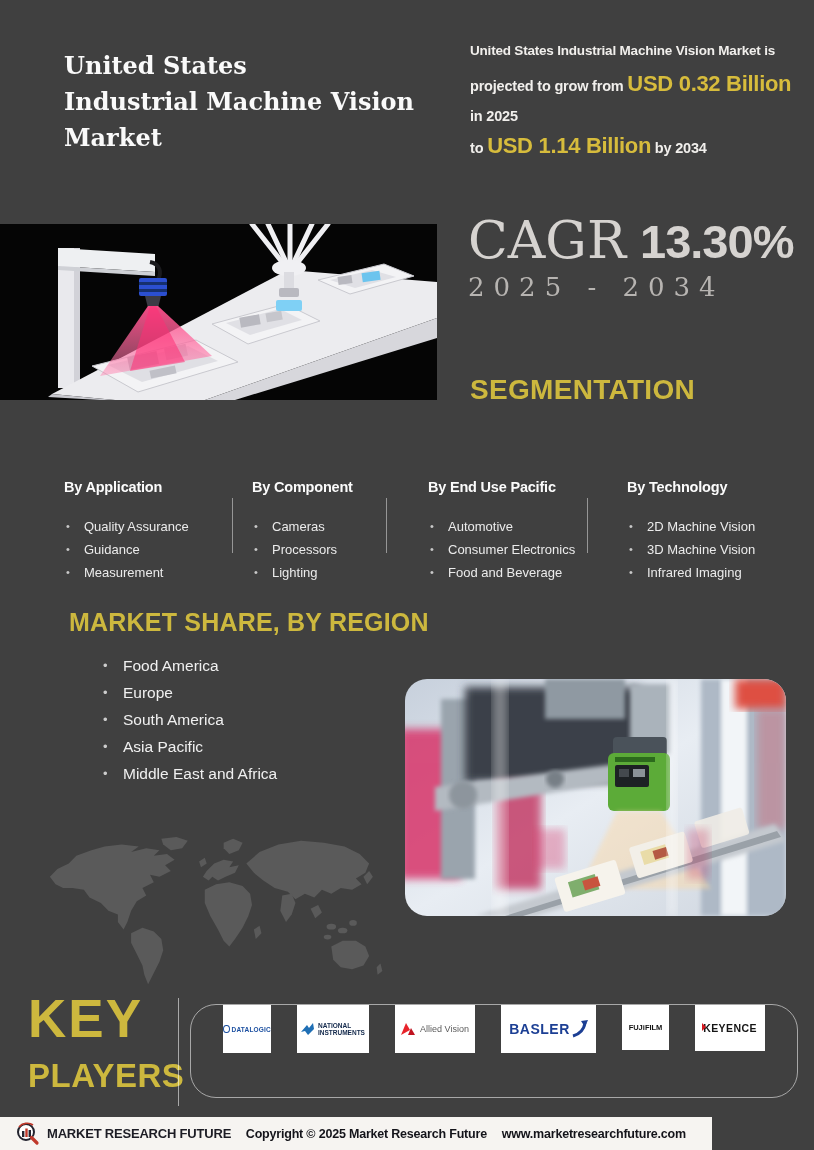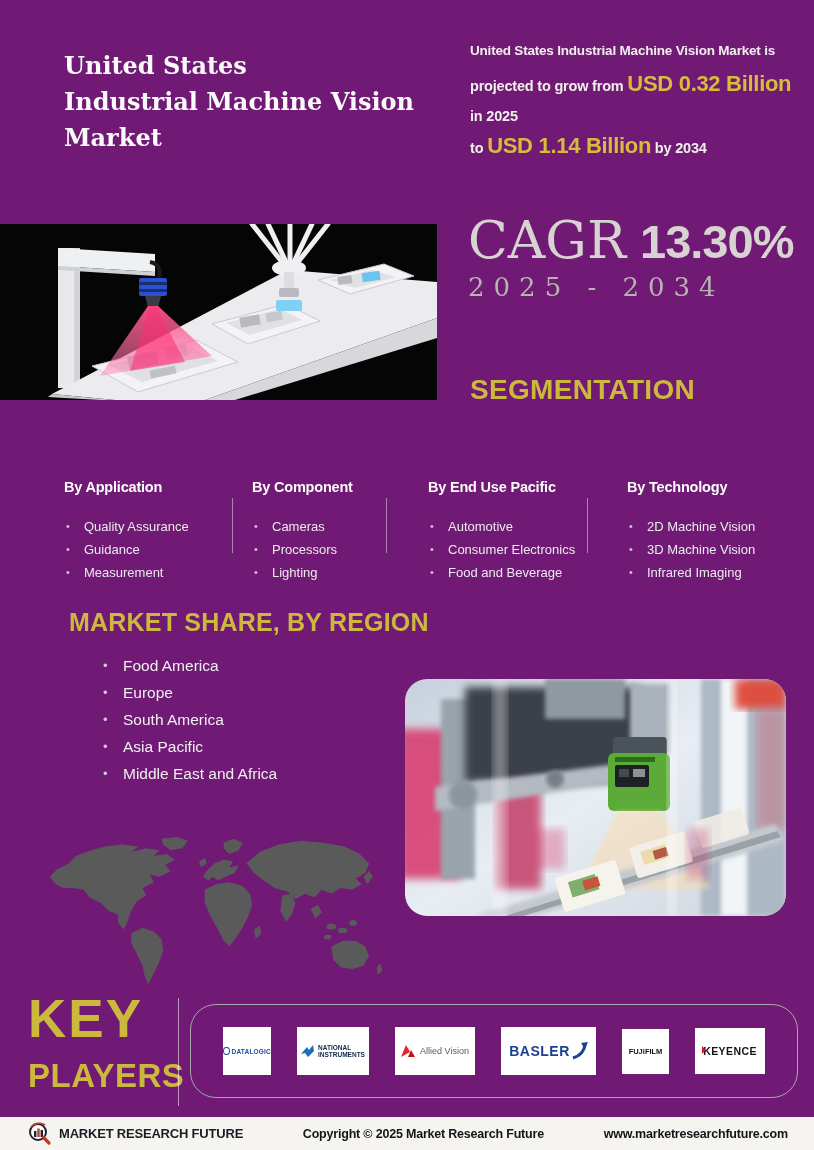--- a/index.html
+++ b/index.html
@@ -1,16 +1,16 @@
 <!DOCTYPE html>
 <html><head>
 <meta charset="utf-8">
 <style>
   html,body{margin:0;padding:0;background:#000;}
-  .page{position:relative;width:814px;height:1150px;background:#701a75;overflow:hidden;
+  .page{position:relative;width:814px;height:1150px;background:#404040;overflow:hidden;
         font-family:"Liberation Sans",sans-serif;}
   .abs{position:absolute;}
 
   
   .title{left:64px;top:48px;font-family:"DejaVu Serif",serif;font-weight:bold;
          font-size:24px;line-height:36px;color:#fafafa;}
   .intro{left:470px;top:42px;width:334px;color:#f1efec;font-weight:bold;}
   .intro .l1{font-size:13.5px;line-height:18px;margin-bottom:9px;letter-spacing:-0.2px;}
   .intro .l2,.intro .l3{font-size:14.5px;line-height:30px;letter-spacing:-0.2px;}
   .gold-big{color:#d7bc3c;font-size:22px;font-weight:bold;letter-spacing:-0.3px;}
@@ -45,44 +45,44 @@
   .photo{left:405px;top:679px;width:381px;height:237px;border-radius:22px;overflow:hidden;}
   .map{left:48px;top:834px;width:340px;height:158px;}
 
   
   .kp-key{left:28px;top:992px;font-size:53px;line-height:53px;font-weight:bold;
           color:#cdb83e;letter-spacing:2px;text-align:right;}
   .kp-players{left:28px;top:1058px;font-size:33px;line-height:36px;font-weight:bold;
           color:#cdb83e;letter-spacing:0.5px;}
   .kp-div{left:178px;top:998px;height:108px;width:1px;background:rgba(255,255,255,0.55);}
   .logo-box{left:190px;top:1004px;width:608px;height:94px;border:1px solid #a8a8a8;
-            border-radius:26px;display:flex;align-items:center;gap:26px;padding-left:32px;
+            border-radius:26px;display:flex;gap:26px;padding-left:32px;
             box-sizing:border-box;}
   .tile{background:#ffffff;height:48px;display:flex;align-items:center;justify-content:center;
         flex:0 0 auto;}
   .t-datalogic{width:48px;flex-direction:row;gap:2px;}
   .dl-text{color:#1b4fa0;font-size:6.5px;font-weight:bold;letter-spacing:0.2px;}
   .dl-mark{width:6px;height:6px;border:1.5px solid #1b4fa0;border-radius:50%;}
   .t-ni{width:72px;gap:4px;}
   .ni-text{color:#12284b;font-size:6.5px;font-weight:bold;line-height:7px;letter-spacing:0;}
   .t-av{width:80px;gap:5px;}
   .av-text{color:#5c5c5c;font-size:9px;}
   .t-basler{width:95px;gap:2px;}
   .basler-text{color:#1c3f94;font-size:14px;font-weight:bold;letter-spacing:0.5px;}
   .t-fuji{width:47px;height:45px;}
   .fuji-text{color:#111;font-size:7.5px;font-weight:bold;letter-spacing:0;}
   .t-keyence{width:70px;height:46px;position:relative;}
   .key-text{color:#141414;font-size:10.5px;font-weight:bold;letter-spacing:0.4px;}
   .key-red{position:absolute;left:7px;top:18px;width:0;height:0;border-left:4px solid #d6161d;
            border-top:4px solid transparent;border-bottom:4px solid transparent;}
 
   
-  .footer{left:0;top:1117px;width:814px;height:33px;background:#f6f4f1;display:flex;
+  .footer{left:0;top:1117px;width:712px;height:33px;background:#f6f4f1;display:flex;
           align-items:center;justify-content:space-between;box-sizing:border-box;
-          padding:0 26px 0 28px;}
+          padding:0 26px 0 16px;}
   .f-brand{display:flex;align-items:center;gap:7px;font-size:13px;font-weight:bold;color:#1c1c24;
            letter-spacing:-0.2px;}
   .f-copy,.f-site{font-size:12.5px;font-weight:bold;color:#14141a;letter-spacing:-0.2px;}
 </style>
 </head>
 <body>
 
 <div class="page">
 
   <div class="abs title">

